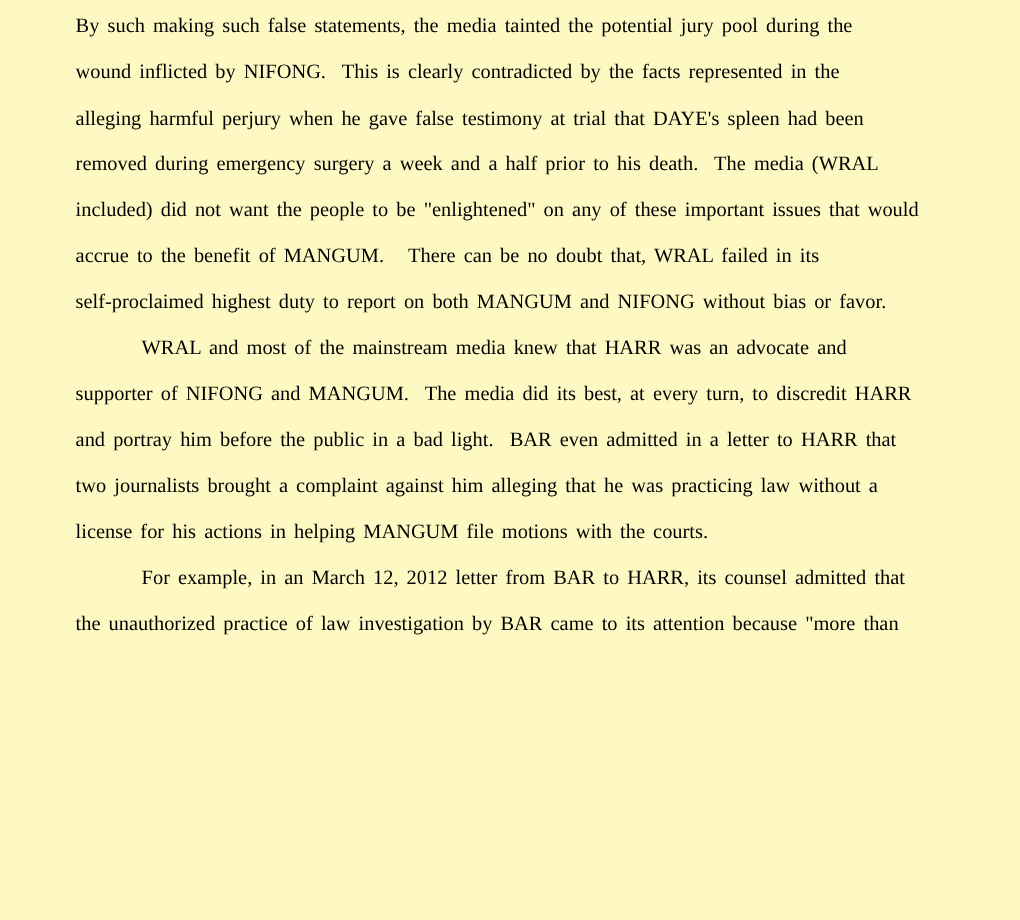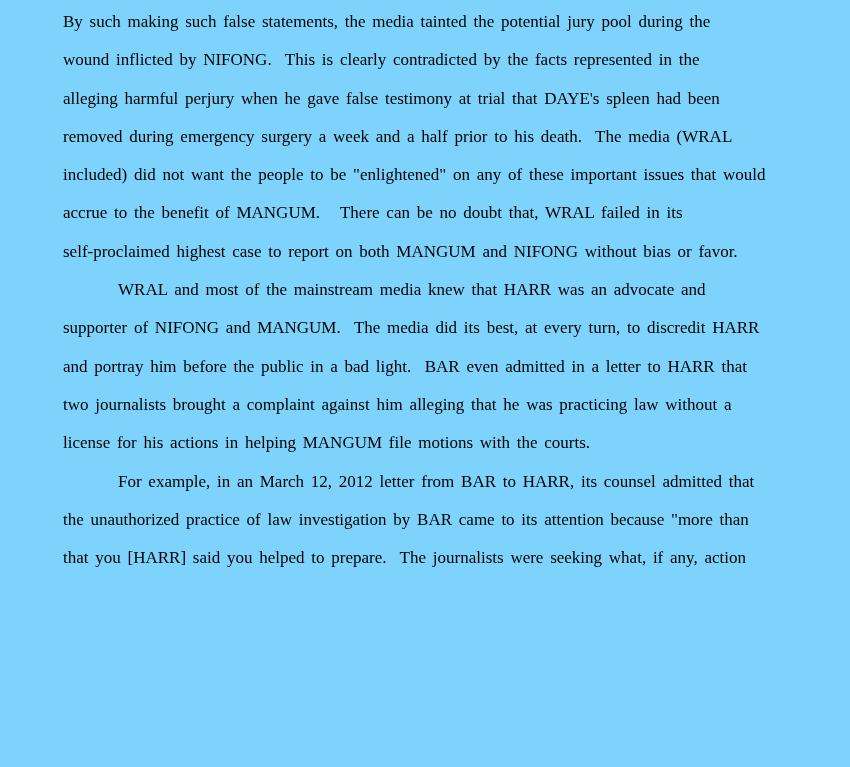--- a/index.html
+++ b/index.html
@@ -5,21 +5,21 @@
   * { margin: 0; padding: 0; box-sizing: border-box; }
   html, body {
     width: 850px;
     height: 767px;
     background: #ffffff;
     overflow: hidden;
   }
   .page {
     width: 850px;
     height: 767px;
-    background: #7dd3fc;
+    background: #fef9c3;
     padding: 3px 30px 0 63px;
     font-family: "Liberation Serif", "DejaVu Serif", serif;
     font-size: 17px;
     color: #000000;
     line-height: 38.3px;
     word-spacing: 2.5px;
   }
   .line {
     white-space: pre;     
     height: 38.3px;
@@ -34,33 +34,32 @@
 
 <div class="page" style="color: rgb(0, 0, 0);">
 
   <div>
     <div class="line">By such making such false statements, the media tainted the potential jury pool during the</div>
     <div class="line">wound inflicted by NIFONG.  This is clearly contradicted by the facts represented in the</div>
     <div class="line">alleging harmful perjury when he gave false testimony at trial that DAYE's spleen had been</div>
     <div class="line">removed during emergency surgery a week and a half prior to his death.  The media (WRAL</div>
     <div class="line">included) did not want the people to be "enlightened" on any of these important issues that would</div>
     <div class="line">accrue to the benefit of MANGUM.   There can be no doubt that, WRAL failed in its</div>
-    <div class="line">self-proclaimed highest case to report on both MANGUM and NIFONG without bias or favor.</div>
+    <div class="line">self-proclaimed highest duty to report on both MANGUM and NIFONG without bias or favor.</div>
   </div>
 
   <div>
     <div class="line indent">WRAL and most of the mainstream media knew that HARR was an advocate and</div>
     <div class="line">supporter of NIFONG and MANGUM.  The media did its best, at every turn, to discredit HARR</div>
     <div class="line">and portray him before the public in a bad light.  BAR even admitted in a letter to HARR that</div>
     <div class="line">two journalists brought a complaint against him alleging that he was practicing law without a</div>
     <div class="line">license for his actions in helping MANGUM file motions with the courts.</div>
   </div>
 
   <div>
     <div class="line indent">For example, in an March 12, 2012 letter from BAR to HARR, its counsel admitted that</div>
     <div class="line">the unauthorized practice of law investigation by BAR came to its attention because "more than</div>
-    <div class="line">that you [HARR] said you helped to prepare.  The journalists were seeking what, if any, action</div>
     <div class="line">
       
     </div>
   </div>
 
 </div>
 
 </body></html>

